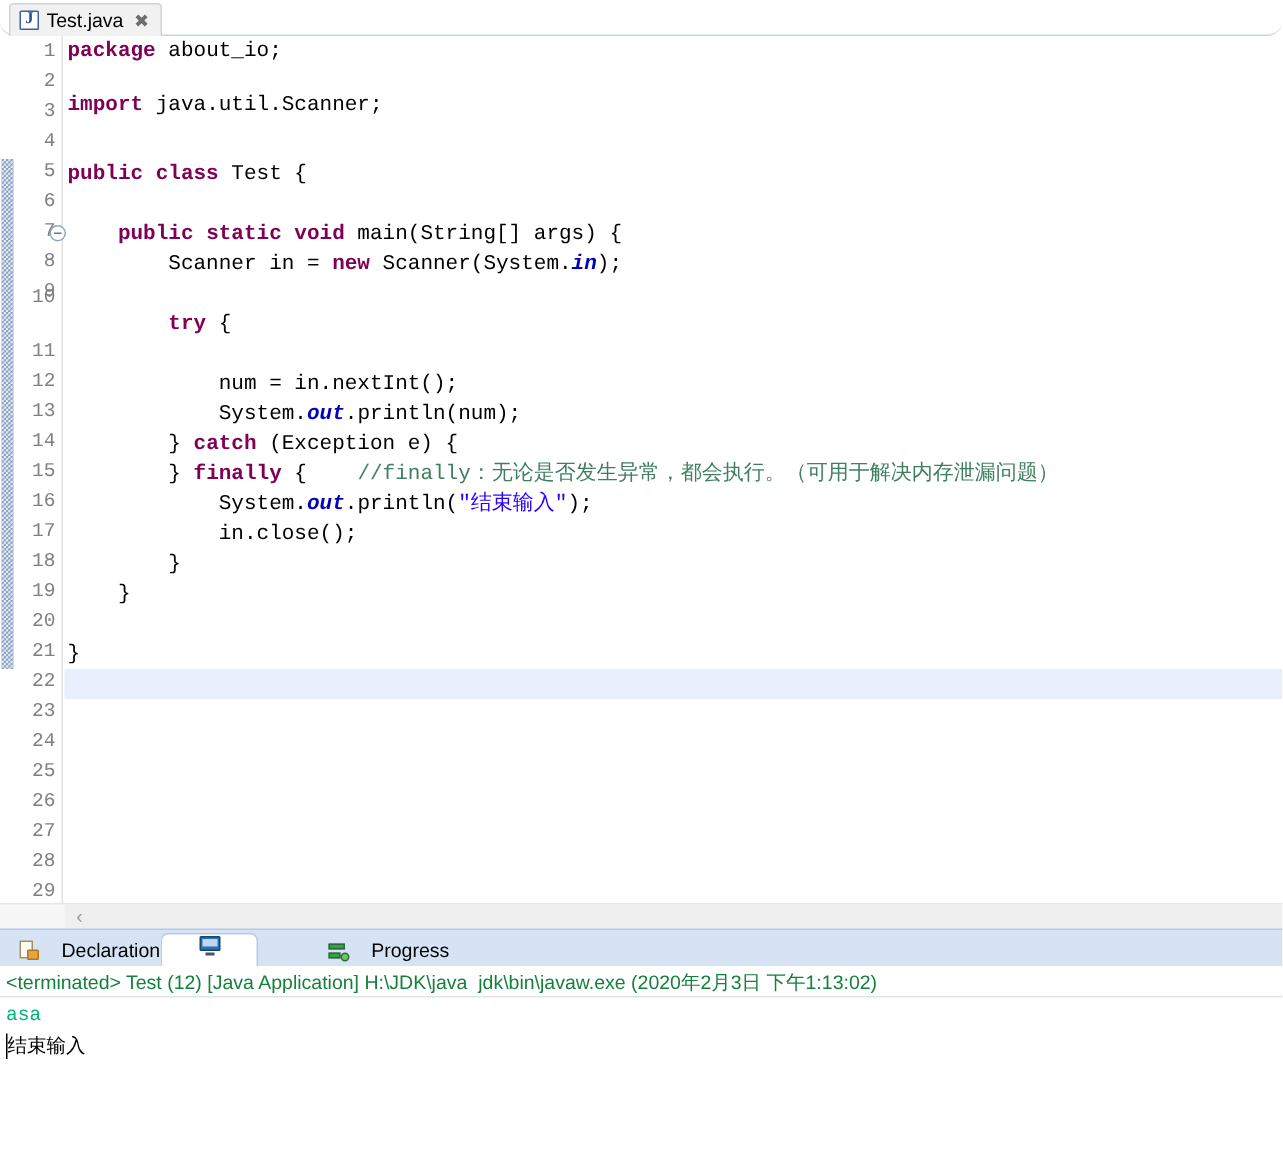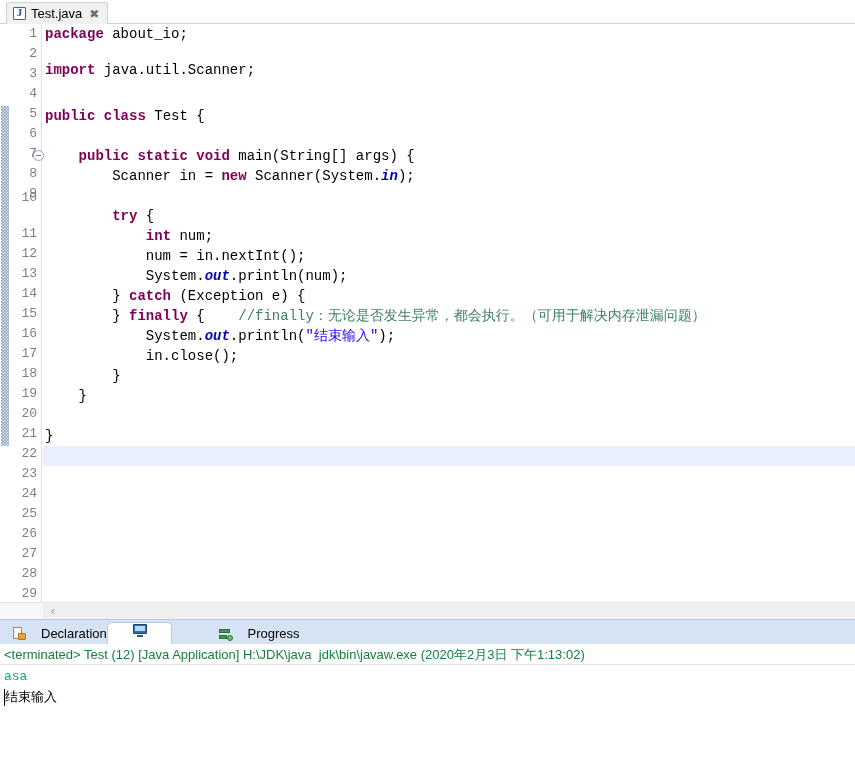--- a/index.html
+++ b/index.html
@@ -11,20 +11,21 @@
     overflow: hidden;
   }
   #app { position: relative; width: 855px; height: 777px; background:#fff; }
 
   
   .editor-tabbar {
     position: relative;
     height: 24px;
     background: #ffffff;
     border-bottom: 1px solid #c8d4e4;
+    border-radius: 10px;
   }
   .editor-tab {
     position: absolute; left: 6px; top: 2px;
     height: 22px;
     display: flex; align-items: center; gap: 5px;
     padding: 0 8px 0 6px;
     background: #f1f1f1;
     border: 1px solid #d2d2d2;
     border-bottom: none;
     border-radius: 3px 3px 0 0;
@@ -240,21 +241,20 @@
         <div class="cline" style="top: 0;"><span class="kw">package</span><span> about_io;</span></div>
         <div class="cline" style="top: 22px;"></div>
         <div class="cline" style="top: 36px; font-family: Liberation Mono, monospace;"><span class="kw">import</span><span> java.util.Scanner;</span></div>
         <div class="cline" style="top: 62px;"></div>
         <div class="cline" style="top: 82px;"><span class="kw">public class</span><span> Test {</span></div>
         <div class="cline" style="top: 102px;"></div>
         <div class="cline" style="top: 122px;"><span>    </span><span class="kw">public static void</span><span> main(String[] args) {</span></div>
         <div class="cline" style="top: 142px;"><span>        Scanner in = </span><span class="kw">new</span><span> Scanner(System.</span><span class="stfield">in</span><span>);</span></div>
         <div class="cline" style="top: 162px;"></div>
         <div class="cline" style="top: 182px;"><span>        </span><span class="kw">try</span><span> {</span></div>
-        <div class="cline" style="top: 202px;"><span>            </span><span class="kw">int</span><span> num;</span></div>
         <div class="cline" style="top: 222px;"><span>            num = in.nextInt();</span></div>
         <div class="cline" style="top: 242px;"><span>            System.</span><span class="stfield">out</span><span>.println(num);</span></div>
         <div class="cline" style="top: 262px;"><span>        } </span><span class="kw">catch</span><span> (Exception e) {</span></div>
         <div class="cline" style="top: 282px;"><span>        } </span><span class="kw">finally</span><span> {    </span><span class="cmt">//finally：无论是否发生异常，都会执行。（可用于解决内存泄漏问题）</span></div>
         <div class="cline" style="top: 302px;"><span>            System.</span><span class="stfield">out</span><span>.println(</span><span class="str">"结束输入"</span><span>);</span></div>
         <div class="cline" style="top: 322px;"><span>            in.close();</span></div>
         <div class="cline" style="top: 342px;"><span>        }</span></div>
         <div class="cline" style="top: 362px;"><span>    }</span></div>
         <div class="cline" style="top: 382px;"></div>
         <div class="cline" style="top: 402px;"><span>}</span></div>

